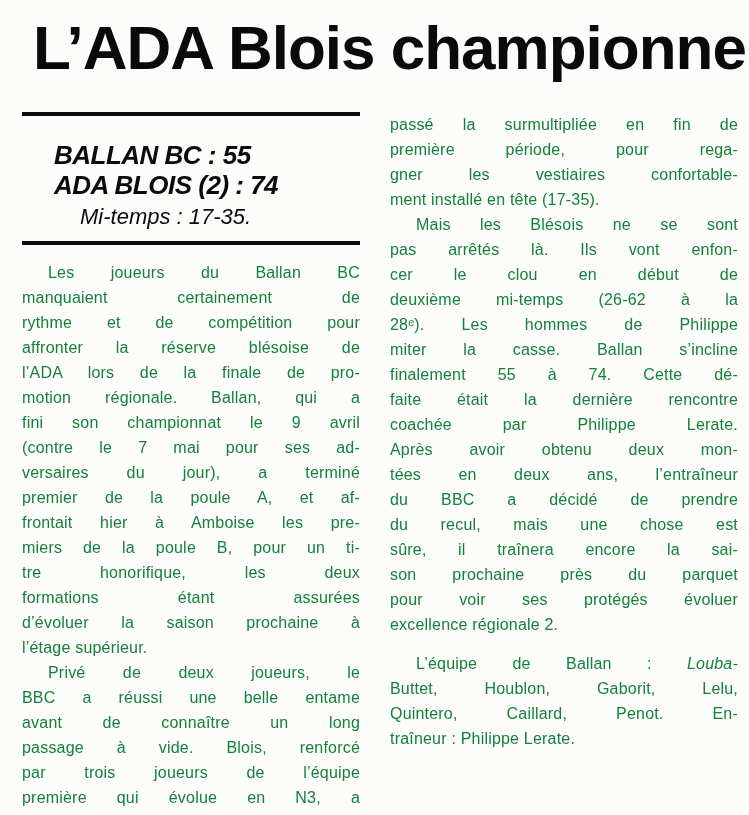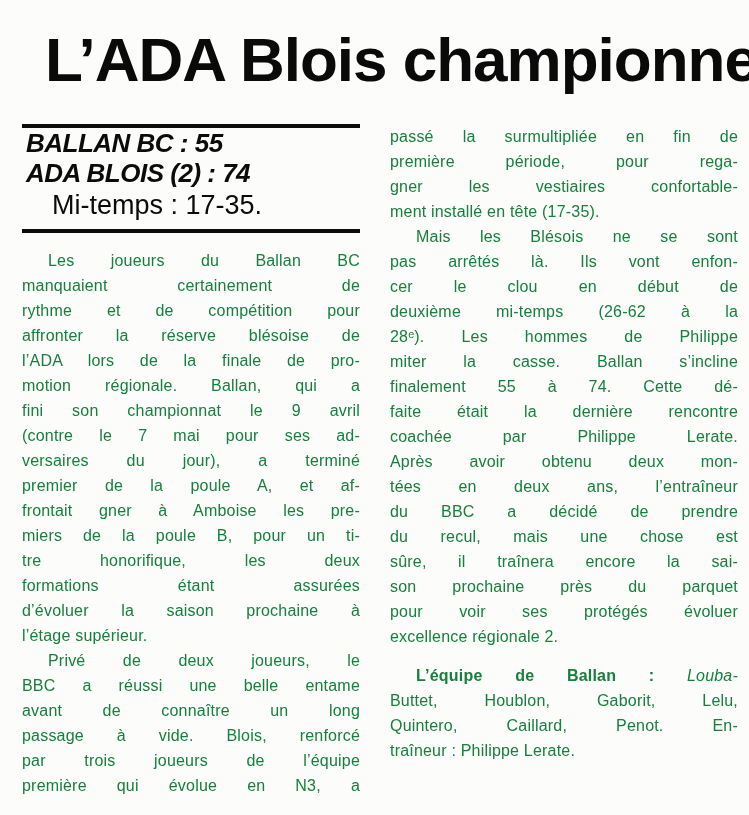--- a/index.html
+++ b/index.html
@@ -9,65 +9,66 @@
     width:749px; height:815px;
     margin:0 auto;
     background:#fcfcfa;
     color:#0b0b0b;
     font-family:"Liberation Sans","DejaVu Sans",sans-serif;
     box-sizing:border-box;
     padding:0 11px 0 22px;
     overflow:hidden;
   }
   .headline {
-    margin:12px;
+    margin:0;
     padding:17px 0 0 11px;
     font-size:62px;
     line-height:62px;
     font-weight:bold;
     letter-spacing:-1px;
     white-space:nowrap;
     color:#0a0a0a;
   }
   .columns {
     display:flex;
     gap:30px;
     margin-top:33px;
   }
   .col-left { flex:0 0 338px; width:338px; }
   .col-right { flex:1; min-width:0; }
 
   
   .rule { height:4px; background:#0c0c0c; }
-  .sb-body { padding:0 0 10px 4px; }
+  .sb-body { padding:24px 0 10px 4px;margin-left:28px; }
   .sb-line {
     font-style:italic; font-weight:bold;
     font-size:26px; line-height:30px;
     letter-spacing:-0.5px;
   }
   .sb-half {
-    font-size:27px; line-height:28px;
+    font-style:italic;
+    font-size:22px; line-height:28px;
     padding-left:26px;
     margin-top:3px;
   }
 
   
   .ln {
     font-size:16px;
     line-height:25px;
     text-align:justify;
     text-align-last:justify;
     letter-spacing:0.2px;
     color:#15803d;
   }
   .ln.end { text-align-last:left; }
   .ln.ind { text-indent:26px; }
   .ln.after-box { margin-top:15px; }
   .team-first { margin-top:14px; }
-  .team-first b { font-weight:bold; font-style:normal; }
+  .team-first b { font-weight:normal; font-style:normal; }
   .team-first i, .ln.team-it { }
 </style>
 </head>
 <body>
 
 <div class="page">
 
   <h1 class="headline">L’ADA Blois championne</h1>
 
   <div class="columns">
@@ -87,21 +88,21 @@
       <div class="ln ind after-box">Les joueurs du Ballan BC</div>
       <div class="ln">manquaient certainement de</div>
       <div class="ln">rythme et de compétition pour</div>
       <div class="ln">affronter la réserve blésoise de</div>
       <div class="ln">l’ADA lors de la finale de pro-</div>
       <div class="ln">motion régionale. Ballan, qui a</div>
       <div class="ln">fini son championnat le 9 avril</div>
       <div class="ln">(contre le 7 mai pour ses ad-</div>
       <div class="ln">versaires du jour), a terminé</div>
       <div class="ln">premier de la poule A, et af-</div>
-      <div class="ln">frontait gner à Amboise les pre-</div>
+      <div class="ln">frontait hier à Amboise les pre-</div>
       <div class="ln">miers de la poule B, pour un ti-</div>
       <div class="ln">tre honorifique, les deux</div>
       <div class="ln">formations étant assurées</div>
       <div class="ln">d’évoluer la saison prochaine à</div>
       <div class="ln end">l’étage supérieur.</div>
       <div class="ln ind">Privé de deux joueurs, le</div>
       <div class="ln">BBC a réussi une belle entame</div>
       <div class="ln">avant de connaître un long</div>
       <div class="ln">passage à vide. Blois, renforcé</div>
       <div class="ln">par trois joueurs de l’équipe</div>

